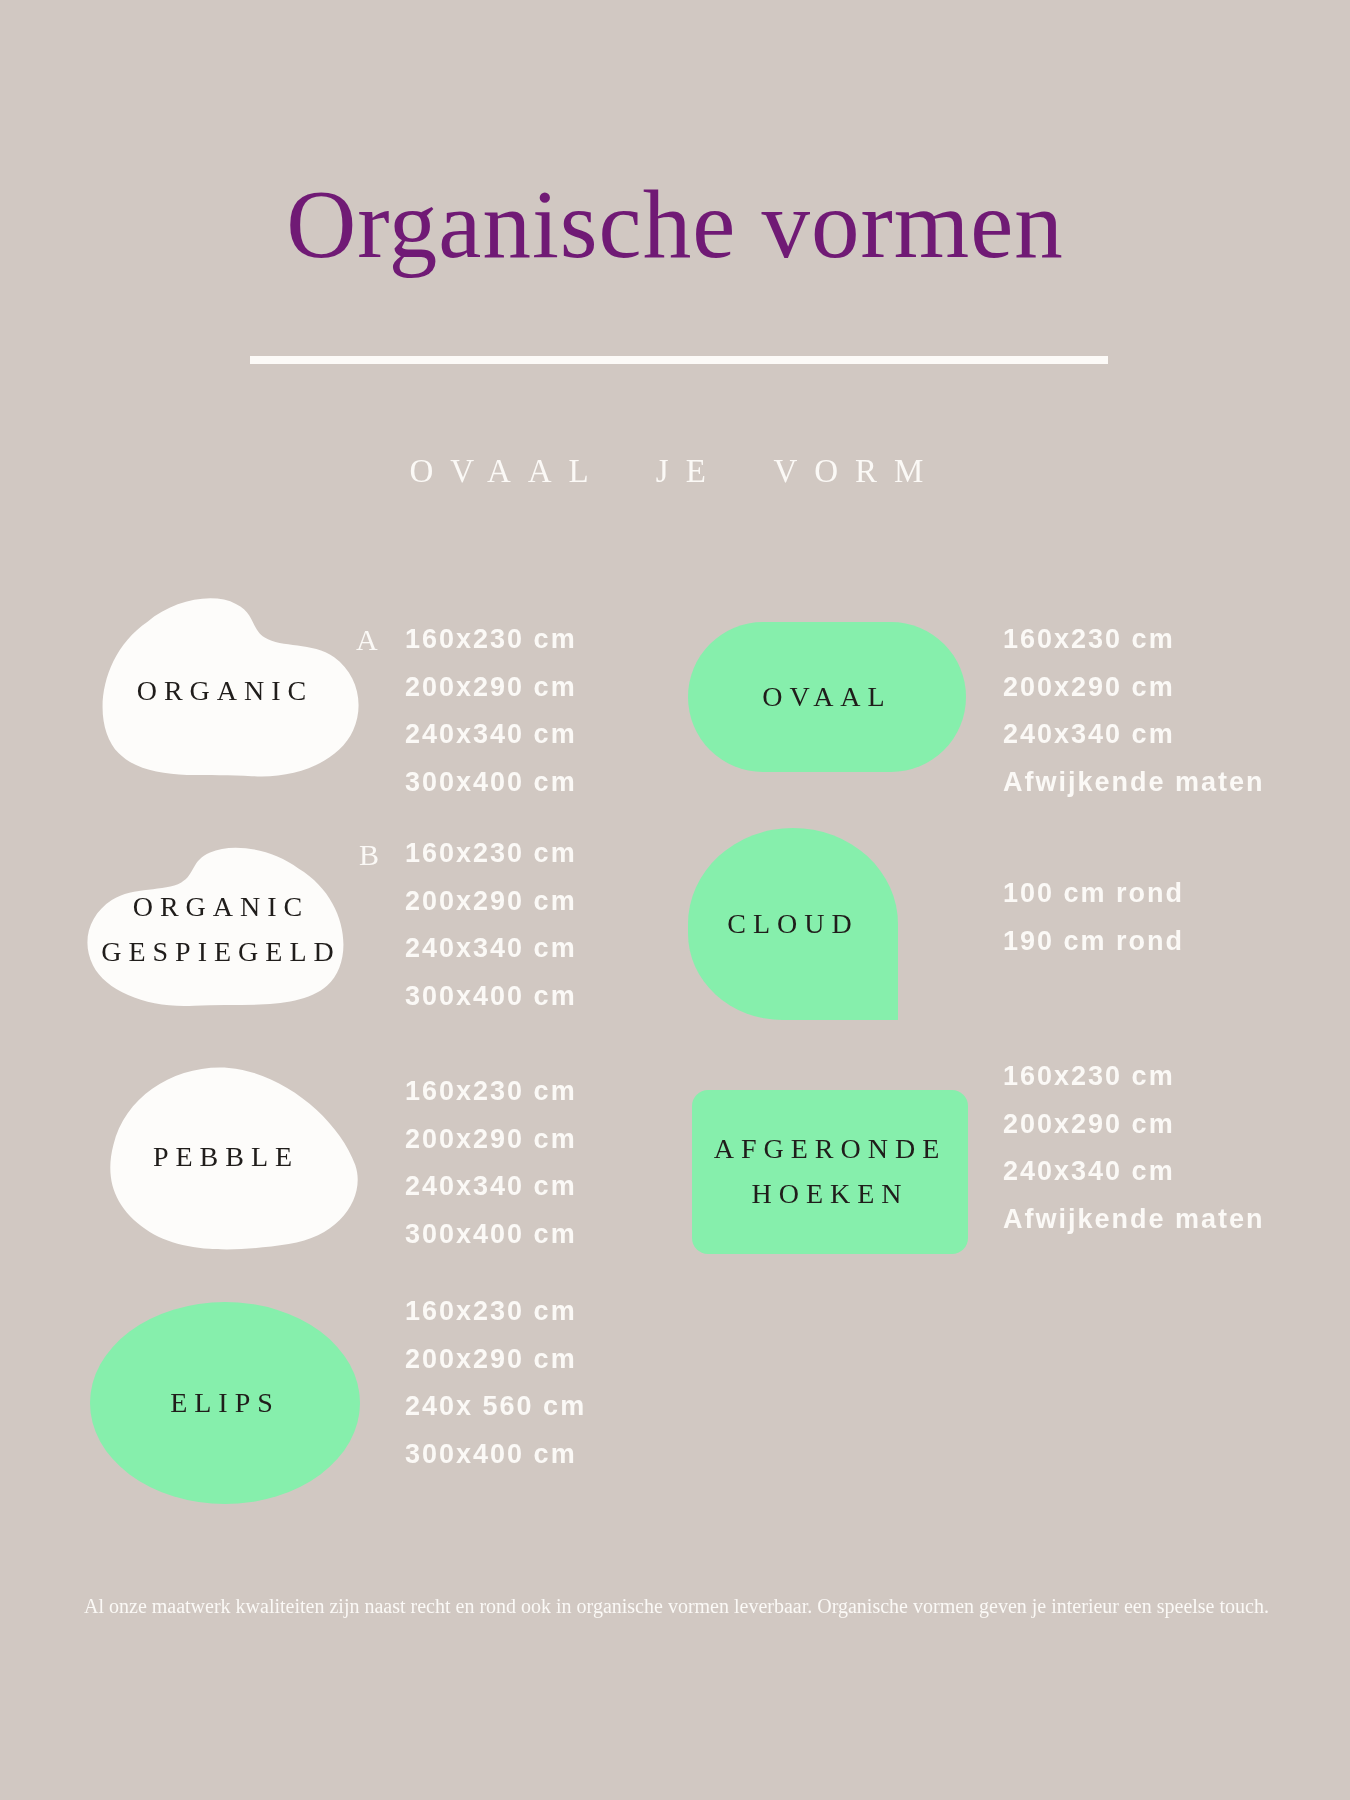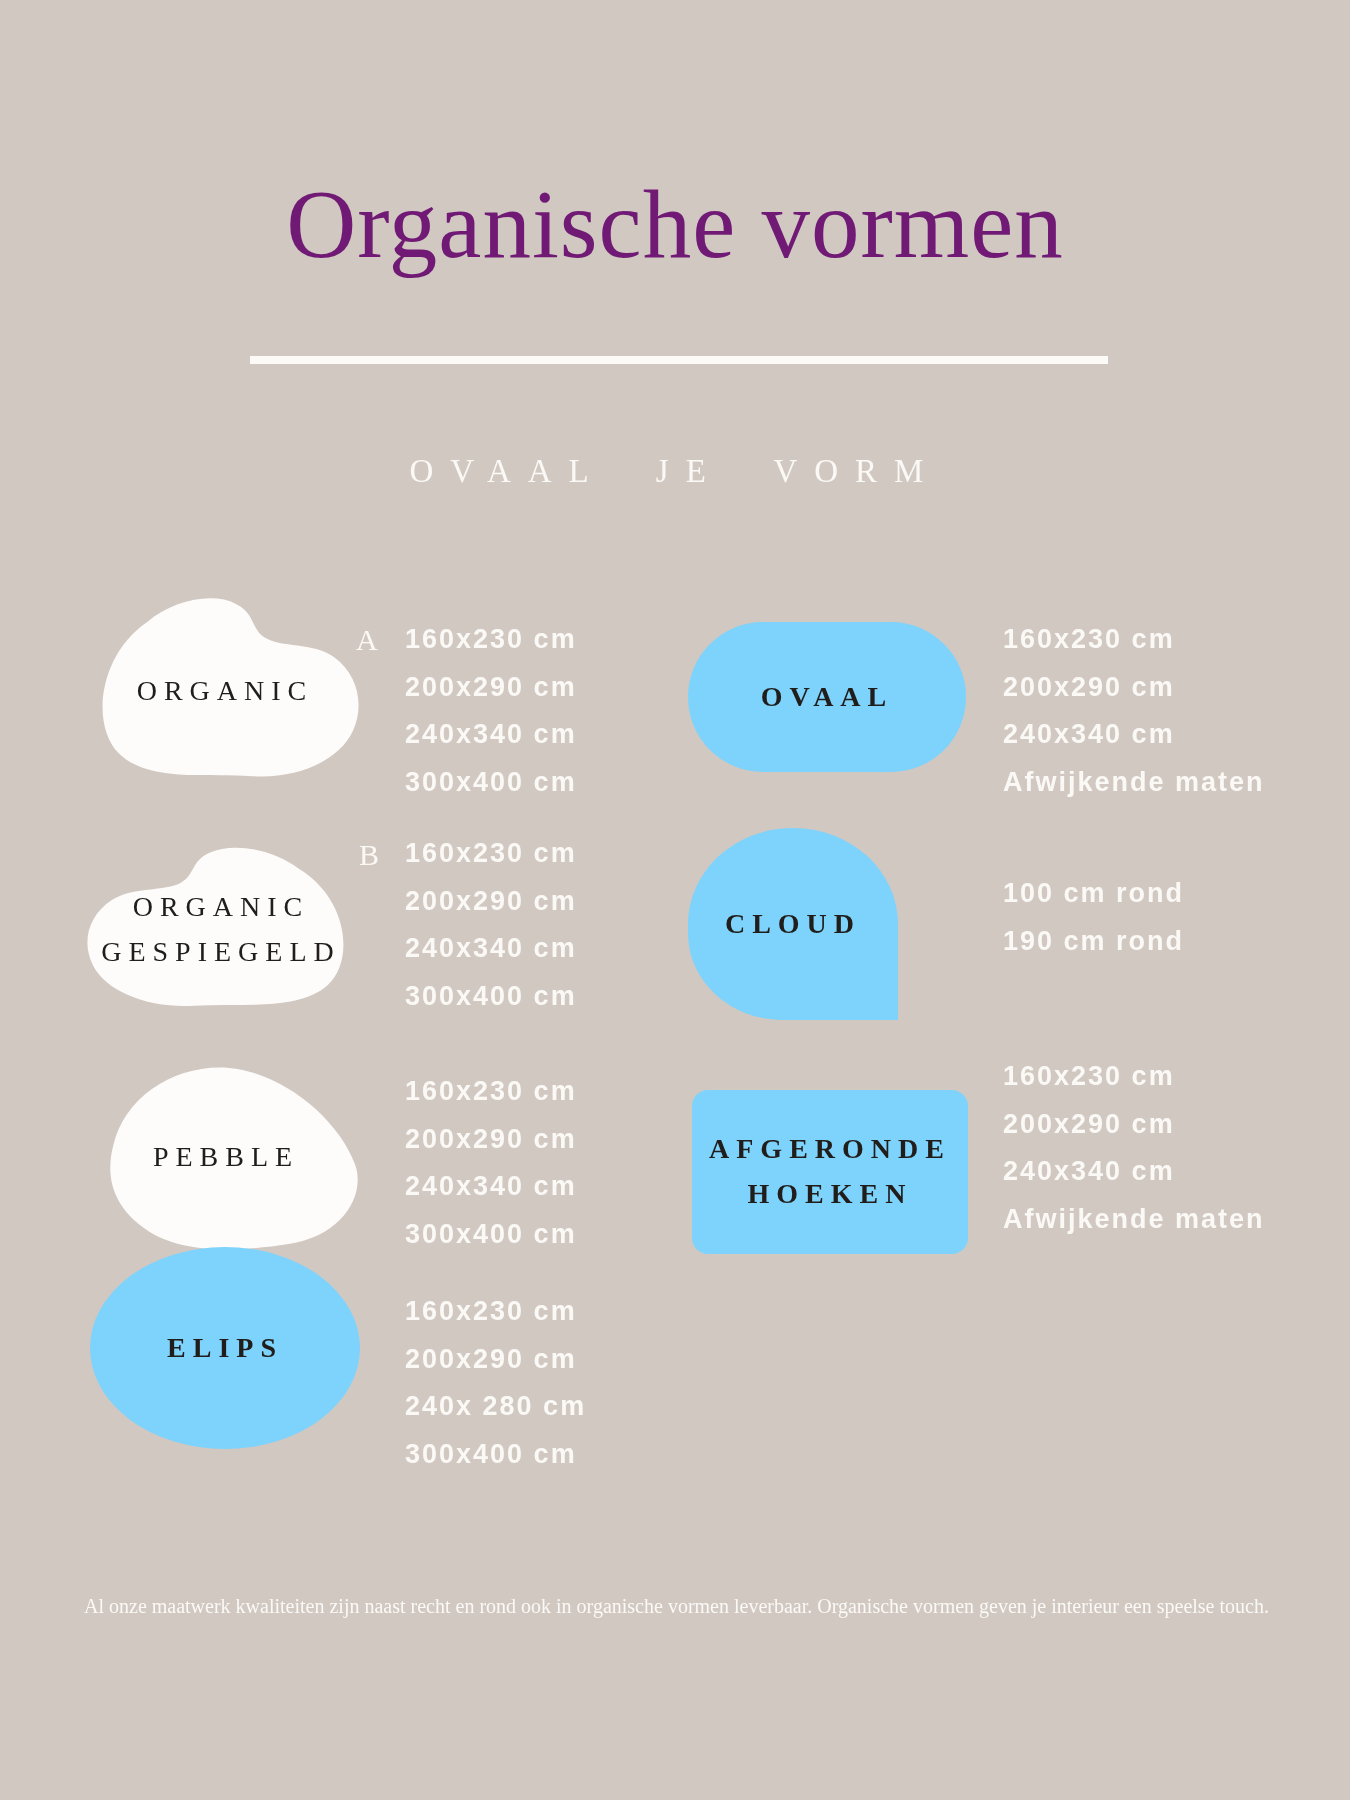--- a/index.html
+++ b/index.html
@@ -56,25 +56,25 @@
   }
   .shape-label {
     position: relative;
     color: #201d1b;
     font-size: 28px;
     letter-spacing: 7px;
     line-height: 1.6;
     text-align: center;
     max-width: 252px;
   }
-  .css-blob { background: #7dd3fc; font-weight: bold; }
+  .css-blob { background: #86efac; }
   .shape-organic            { left: 86px;  top: 592px;  width: 278px; height: 198px; }
   .shape-organic-gespiegeld { left: 82px;  top: 842px;  width: 278px; height: 176px; }
   .shape-pebble             { left: 84px;  top: 1058px; width: 284px; height: 198px; }
-  .shape-elips              { left: 90px;  top: 1247px; width: 270px; height: 202px; border-radius: 50%; }
+  .shape-elips              { left: 90px;  top: 1302px; width: 270px; height: 202px; border-radius: 50%; }
   .shape-ovaal              { left: 688px; top: 622px;  width: 278px; height: 150px; border-radius: 75px; }
   .shape-cloud              { left: 688px; top: 828px;  width: 210px; height: 192px; border-radius: 50% 50% 0 45%; }
   .shape-afgeronde          { left: 692px; top: 1090px; width: 276px; height: 164px; border-radius: 16px; }
   .sizes {
     position: absolute;
     color: #fbf9f6;
     font-family: "Liberation Sans", sans-serif;
     font-weight: 700;
     font-size: 27px;
     letter-spacing: 2px;
@@ -158,21 +158,21 @@
     <div class="size-line">240x340 cm</div>
     <div class="size-line">300x400 cm</div>
   </div>
 
   <div class="shape shape-elips css-blob">
     <span class="shape-label">ELIPS</span>
   </div>
   <div class="sizes sizes-elips">
     <div class="size-line">160x230 cm</div>
     <div class="size-line">200x290 cm</div>
-    <div class="size-line">240x 280 cm</div>
+    <div class="size-line">240x 560 cm</div>
     <div class="size-line">300x400 cm</div>
   </div>
 
   <div class="shape shape-ovaal css-blob">
     <span class="shape-label">OVAAL</span>
   </div>
   <div class="sizes sizes-ovaal">
     <div class="size-line">160x230 cm</div>
     <div class="size-line">200x290 cm</div>
     <div class="size-line">240x340 cm</div>

